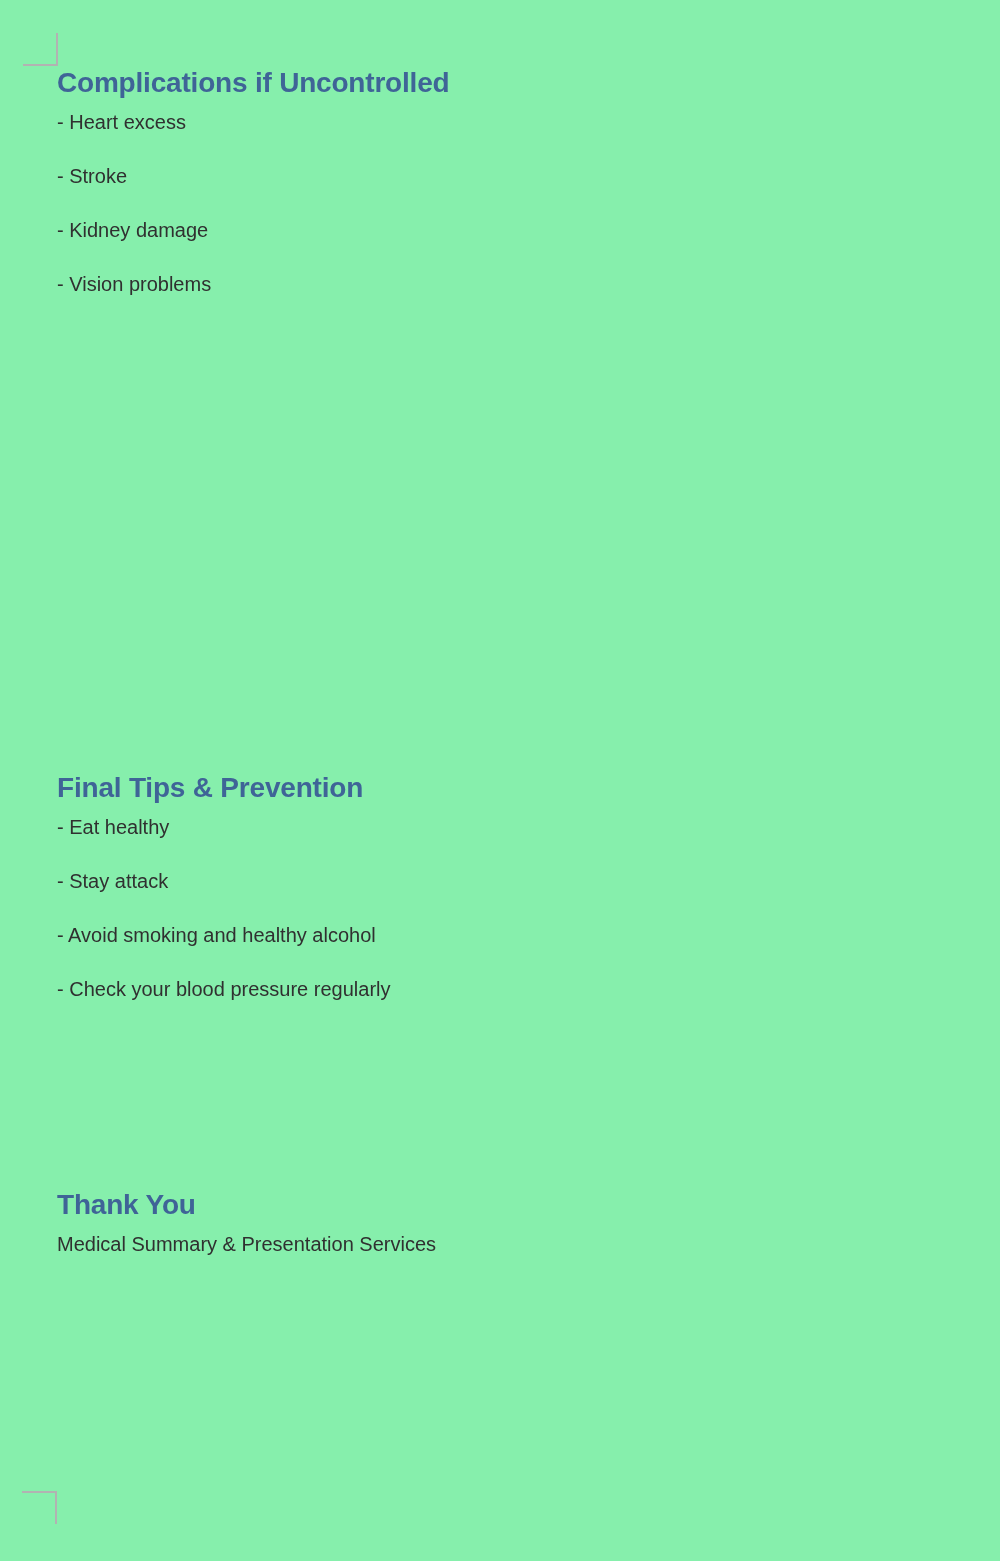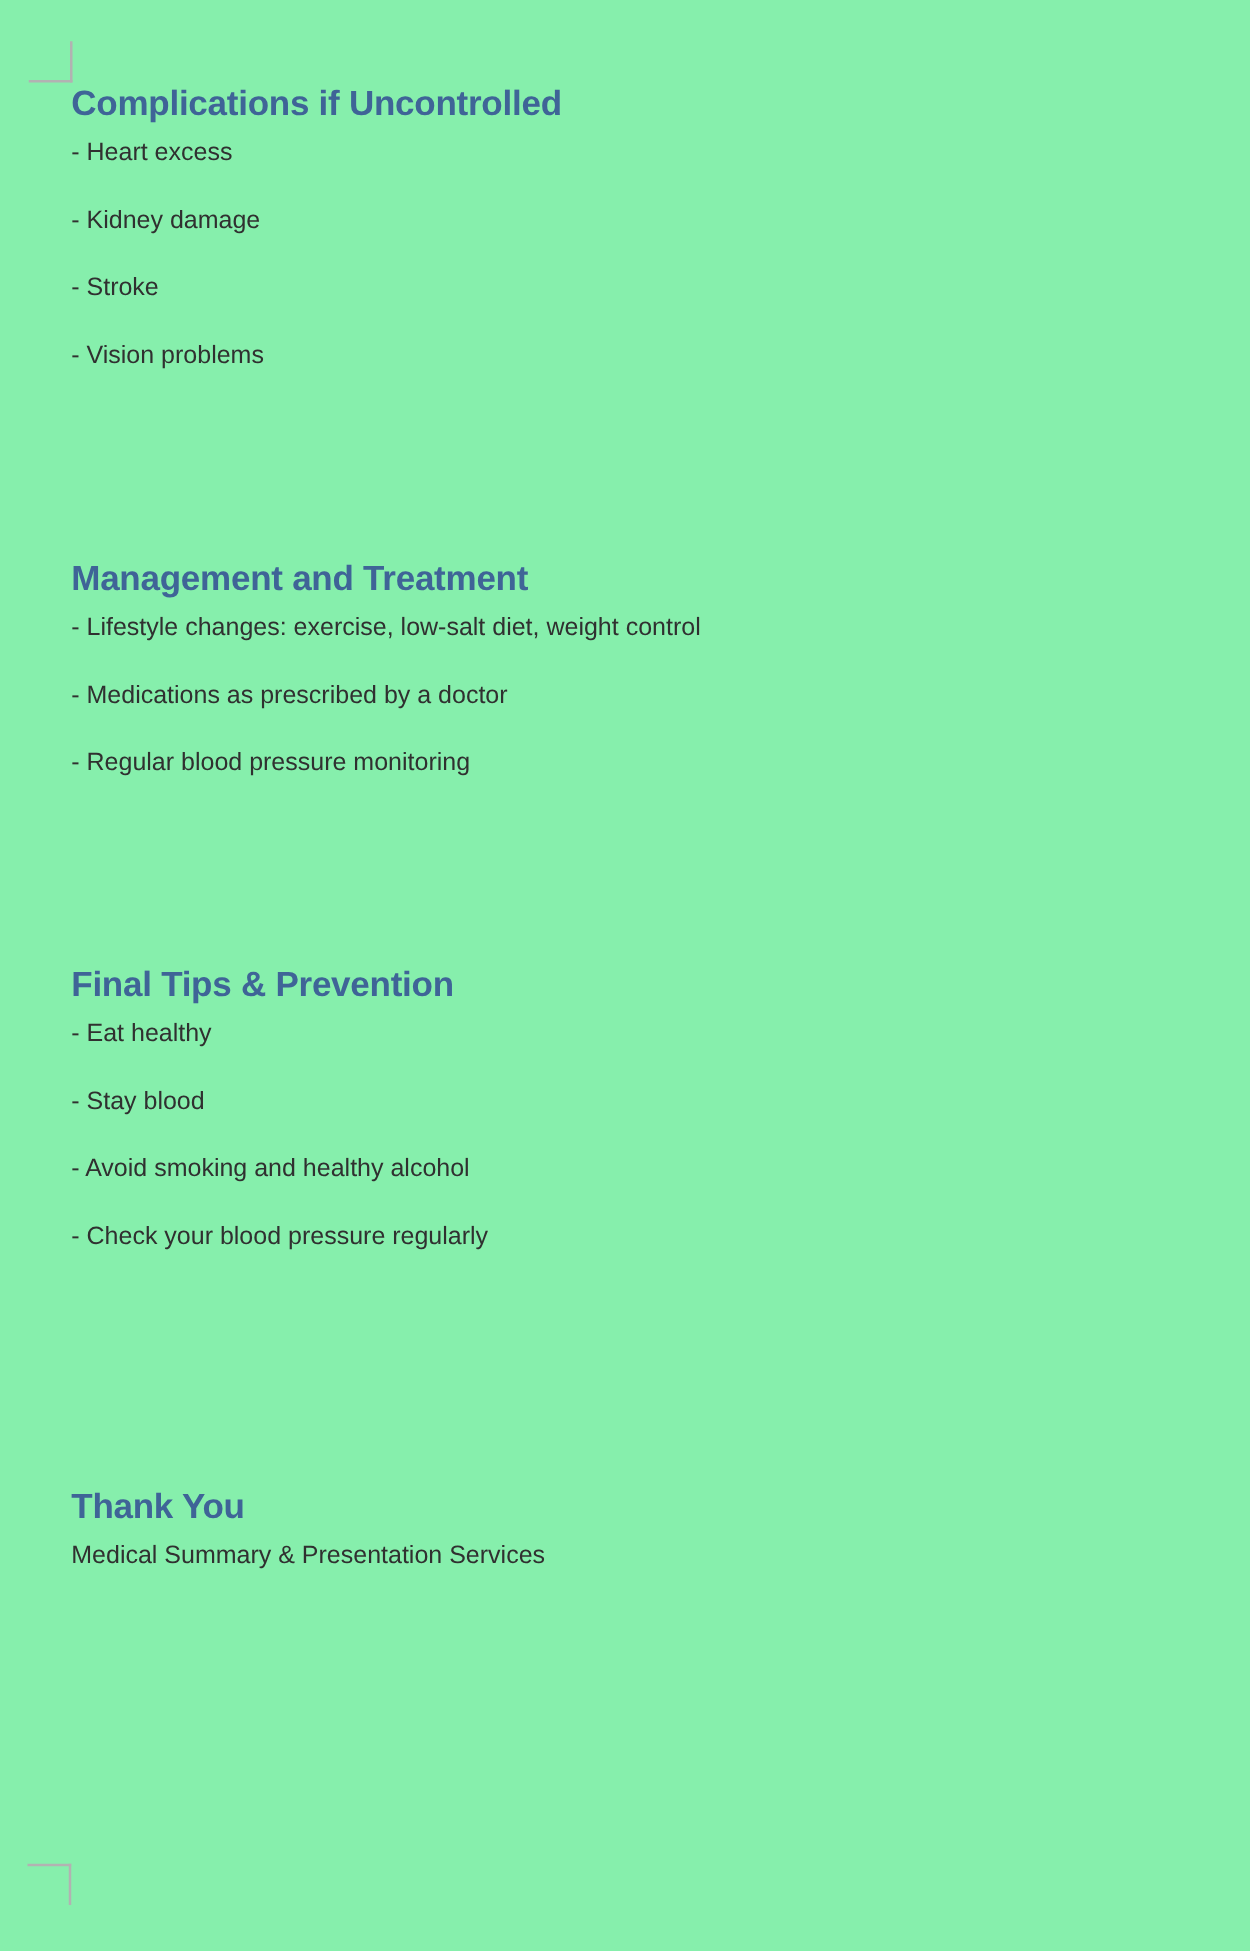--- a/index.html
+++ b/index.html
@@ -66,36 +66,30 @@
 
 <div class="page">
 
   <div class="corner-mark top-left"></div>
 
   <div class="corner-mark bottom-left"></div>
 
   <section class="sec sec-1">
     <h2>Complications if Uncontrolled</h2>
     <p>- Heart excess</p>
+    <p>- Stroke</p>
     <p>- Kidney damage</p>
-    <p>- Stroke</p>
     <p>- Vision problems</p>
   </section>
 
-  <section class="sec sec-2">
-    <h2>Management and Treatment</h2>
-    <p>- Lifestyle changes: exercise, low-salt diet, weight control</p>
-    <p>- Medications as prescribed by a doctor</p>
-    <p>- Regular blood pressure monitoring</p>
-  </section>
 
   <section class="sec sec-3">
     <h2>Final Tips &amp; Prevention</h2>
     <p>- Eat healthy</p>
-    <p>- Stay blood</p>
+    <p>- Stay attack</p>
     <p>- Avoid smoking and healthy alcohol</p>
     <p>- Check your blood pressure regularly</p>
   </section>
 
   <section class="sec sec-4">
     <h2>Thank You</h2>
     <p>Medical Summary &amp; Presentation Services</p>
   </section>
 
 </div>

